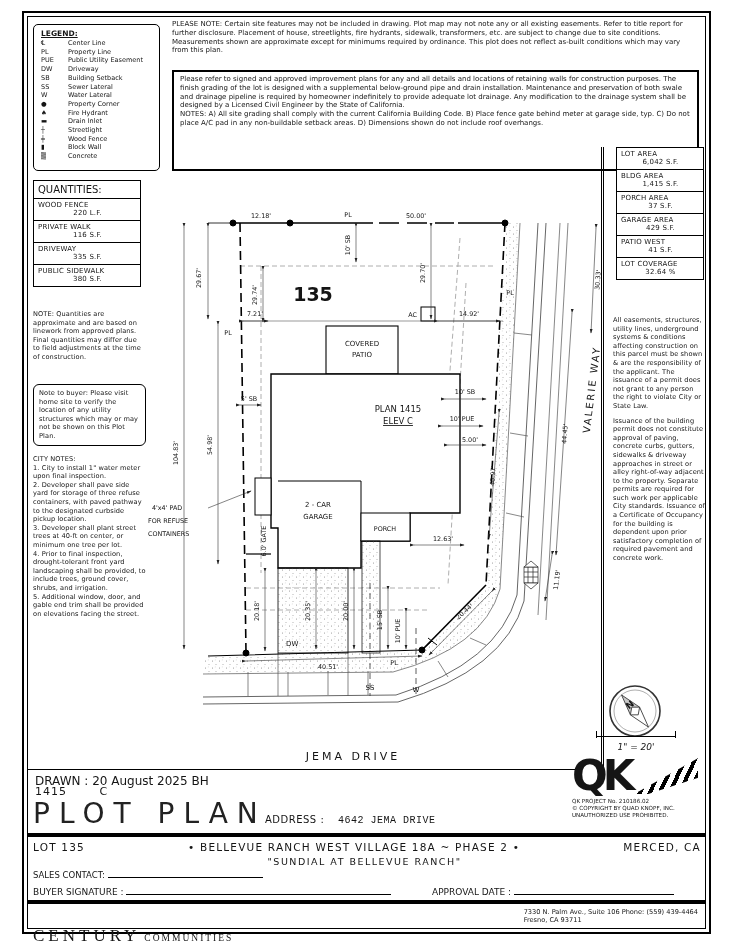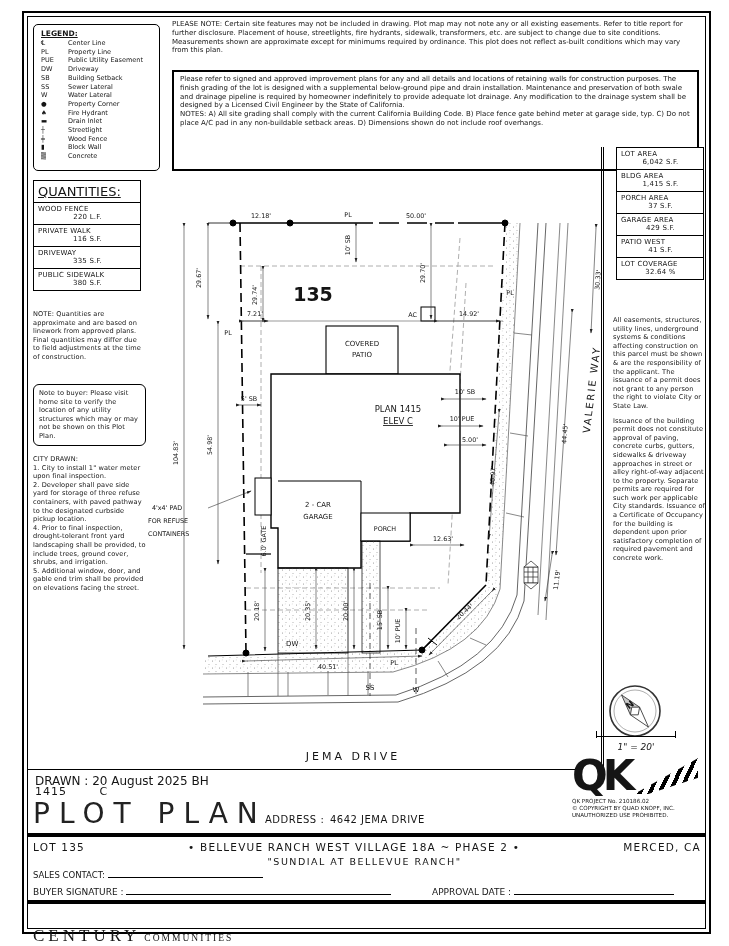--- a/index.html
+++ b/index.html
@@ -121,21 +121,21 @@
       <div class="tbl-value">32.64 %</div>
     </div>
 </div>
 
 <div class="abs tiny" style="left:613px;top:316px;width:92px;">
   <p>All easements, structures, utility lines, underground systems &amp; conditions affecting construction on this parcel must be shown &amp; are the responsibility of the applicant. The issuance of a permit does not grant to any person the right to violate City or State Law.</p>
   <p style="margin-top:6px;">Issuance of the building permit does not constitute approval of paving, concrete curbs, gutters, sidewalks &amp; driveway approaches in street or alley right-of-way adjacent to the property. Separate permits are required for such work per applicable City standards. Issuance of a Certificate of Occupancy for the building is dependent upon prior satisfactory completion of required pavement and concrete work.</p>
 </div>
 
 <div class="abs" style="left:33px;top:180px;width:108px;border:1.4px solid #000;background:#fff;">
-  <div class="tbl-row" style="font-size:13px;padding:3px 4px;text-decoration:underline;">QUANTITIES:</div>
+  <div class="tbl-row" style="font-size:10px;padding:3px 4px;">QUANTITIES:</div>
   <div class="tbl-row">
       <div class="tbl-label">WOOD FENCE</div>
       <div class="tbl-value">220 L.F.</div>
     </div>
   <div class="tbl-row">
       <div class="tbl-label">PRIVATE WALK</div>
       <div class="tbl-value">116 S.F.</div>
     </div>
   <div class="tbl-row">
       <div class="tbl-label">DRIVEWAY</div>
@@ -144,23 +144,24 @@
   <div class="tbl-row">
       <div class="tbl-label">PUBLIC SIDEWALK</div>
       <div class="tbl-value">380 S.F.</div>
     </div>
 </div>
 <div class="abs tiny" style="left:33px;top:310px;width:110px;">NOTE: Quantities are approximate and are based on linework from approved plans.  Final quantities may differ due to field adjustments at the time of construction.</div>
 
 <div class="abs tiny" style="left:33px;top:384px;width:113px;border:1.2px solid #000;border-radius:6px;padding:4px 5px;">Note to buyer: Please visit home site to verify the location of any utility structures which may or may not be shown on this Plot Plan.</div>
 
 <div class="abs tiny" style="left:33px;top:455px;width:113px;">
-  <div>CITY DRAWN:</div>
+  <div>CITY NOTES:</div>
   <div>1. City to install 1" water meter upon final inspection.</div>
   <div>2. Developer shall pave side yard for storage of three refuse containers, with paved pathway to the designated curbside pickup location.</div>
+  <div>3. Developer shall plant street trees at 40-ft on center, or minimum one tree per lot.</div>
   <div>4. Prior to final inspection, drought-tolerant front yard landscaping shall be provided, to include trees, ground cover, shrubs, and irrigation.</div>
   <div>5. Additional window, door, and gable end trim shall be provided on elevations facing the street.</div>
 </div>
 
 <div class="abs" style="left:601px;top:147px;width:3px;height:623px;border-left:1px solid #000;border-right:1px solid #000;"></div>
 
 <svg class="abs" style="left:148px;top:183px;" width="460" height="590" viewBox="0 0 460 590">
   <defs>
     <pattern id="conc" width="7" height="7" patternUnits="userSpaceOnUse">
       <circle cx="1.5" cy="2" r="0.55" fill="#8d8d8d"></circle>
@@ -342,21 +343,21 @@
 
 <div class="abs" style="left:28px;top:769px;width:547px;border-top:1px solid #000;"></div>
 <div class="abs" style="left:35px;top:774px;font-size:12px;">DRAWN :  20 August 2025  BH</div>
 <div class="abs" style="left:35px;top:785px;font-size:11px;letter-spacing:1px;">
   <span>1415</span>
   <span style="margin-left:28px;">C</span>
 </div>
 <div class="abs" style="left:33px;top:797px;font-size:28px;letter-spacing:9px;color:#222;">PLOT PLAN</div>
 <div class="abs" style="left:265px;top:814px;font-size:10px;letter-spacing:0.5px;">
   <span>ADDRESS :</span>
-  <span style="margin-left:2px;">4642 JEMA DRIVE</span>
+  <span style="margin-left:10px;font-family:Liberation Mono, monospace;">4642 JEMA DRIVE</span>
 </div>
 
 <div class="abs rule-heavy" style="left:28px;top:833px;width:678px;height:4px;"></div>
 
 <div class="abs" style="left:33px;top:841px;width:668px;display:flex;justify-content:space-between;font-size:10.5px;letter-spacing:1.2px;">
   <span>LOT 135</span>
   <span>•     BELLEVUE RANCH WEST VILLAGE 18A ~ PHASE 2     •</span>
   <span>MERCED, CA</span>
 </div>
 <div class="abs" style="left:0;top:856px;width:729px;text-align:center;font-size:9.5px;letter-spacing:1.5px;">"SUNDIAL AT BELLEVUE RANCH"</div>
@@ -374,13 +375,17 @@
   <span class="blank-line" style="width:160px;height:10px;"></span>
 </div>
 
 <div class="abs rule-heavy" style="left:28px;top:900px;width:678px;height:3.5px;"></div>
 
 <div class="abs" style="left:28px;top:903.5px;width:678px;height:25px;display:flex;align-items:center;justify-content:space-between;padding:0 8px 0 5px;border-bottom:1px solid #000;">
   <div style="display:flex;align-items:baseline;">
     <span style="font-family:'Liberation Serif',serif;font-size:17px;letter-spacing:4px;margin-top:41px;">CENTURY</span>
     <span style="font-family:'Liberation Serif',serif;font-size:9.5px;letter-spacing:2px;margin-left:4px;">COMMUNITIES</span>
   </div>
+  <div style="text-align:left;">
+    <div style="font-size:6.6px;line-height:8px;">7330 N. Palm Ave., Suite 106    Phone:  (559) 439-4464</div>
+    <div style="font-size:6.6px;line-height:8px;">Fresno, CA  93711</div>
+  </div>
 </div>
 
 </body></html>

